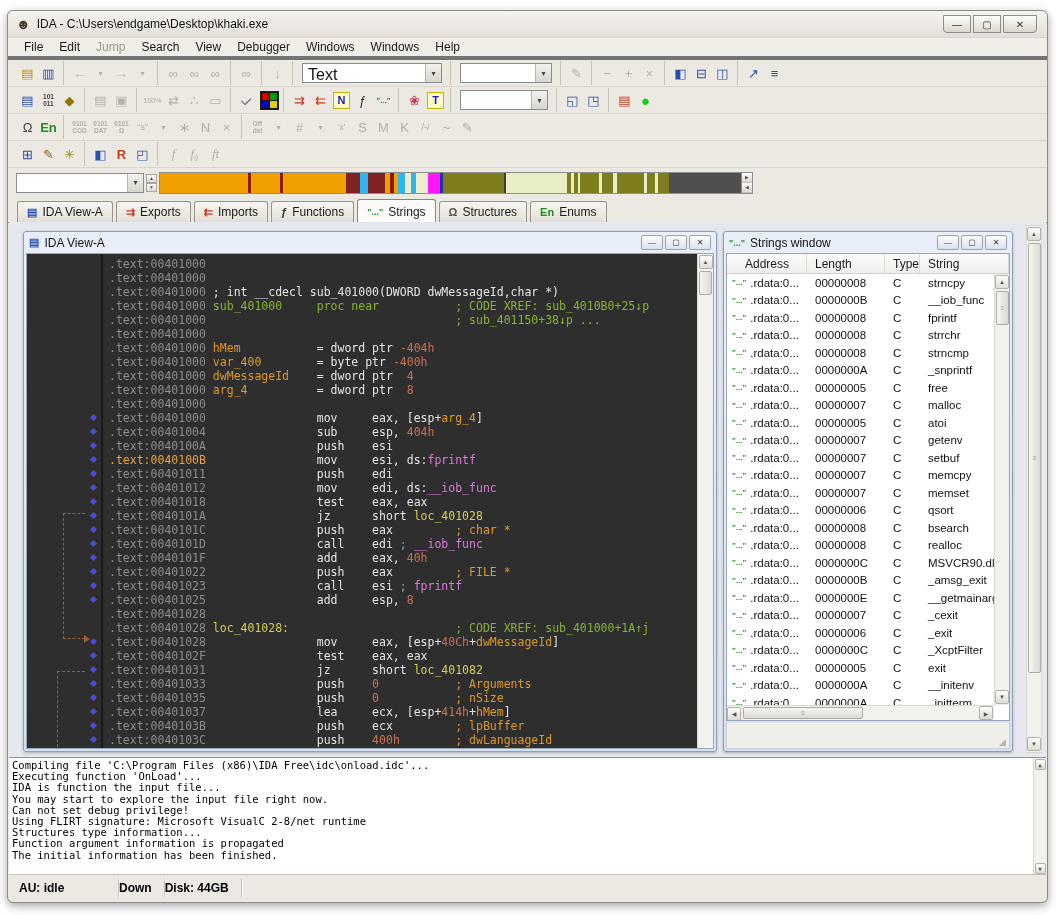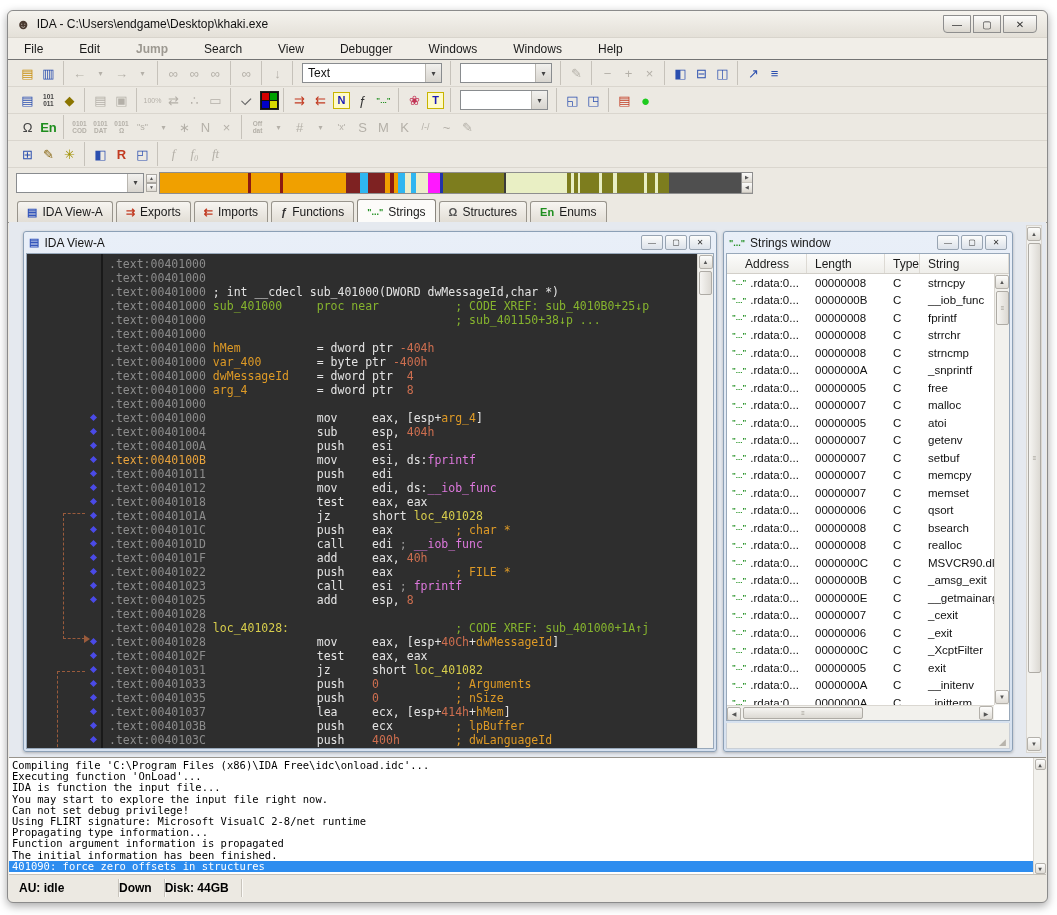--- a/index.html
+++ b/index.html
@@ -12,43 +12,43 @@
     background:linear-gradient(#F5F3EE,#E4E0D8);border-bottom:1px solid #D8D4CC;}
   .appico{font-size:14px;color:#4A3A30;margin-right:6px;}
   .ttl{font-size:12px;color:#111;}
   .wctrls{margin-left:auto;display:flex;gap:2px;padding-right:2px;}
   .wc{width:28px;height:18px;border:1px solid #8E8E8E;background:linear-gradient(#FCFCFB,#DBD7CF);
     font-size:10px;display:flex;align-items:center;justify-content:center;color:#333;}
   .wc:first-child{border-radius:0 0 0 4px;}
   .wc:last-child{border-radius:0 0 4px 0;width:34px;}
   
   .menubar{height:22px;display:flex;align-items:center;padding-left:8px;background:#F1EEE8;
-    border-bottom:1px solid #737373;font-size:12px;gap:20px;}
+    border-bottom:4px solid #737373;font-size:12px;}
   .mi{padding:3px 8px;color:#1A1A1A;}
-  .mi.dis{color:#9C9890;font-weight:bold;}
+  .mi.dis{color:#9C9890;}
   
   .tbrow{height:27px;display:flex;align-items:center;padding-left:4px;border-bottom:1px solid #DAD6CE;background:#ECE9E2;}
   .tgroup{display:flex;align-items:center;height:24px;margin-left:4px;padding-left:5px;border-left:1px solid #C6C2BA;}
   .tgroup:first-child{border-left:none;margin-left:0;}
   .tbtn{min-width:21px;height:21px;display:flex;align-items:center;justify-content:center;
     font-size:13px;color:#333;border-radius:2px;padding:0 1px;}
   .tbtn.gry{color:#B4B0A8;}
   .tbtn.b{font-weight:bold;}
   .tbtn.rot{transform:rotate(-135deg);}
   .tbtn.i{font-style:italic;font-family:"Liberation Serif",serif;font-size:13px;}
   .t2{display:flex;flex-direction:column;align-items:center;justify-content:center;
     font-size:6.5px;font-weight:bold;line-height:7px;color:#444;}
   .t2.gry{color:#B4B0A8;}
   .nbox{font-size:11px;font-weight:bold;color:#1A1AB8;background:#FFFBC8;border:1px solid #C8B400;
     width:17px;height:17px;min-width:17px;display:flex;align-items:center;justify-content:center;margin:0 2px;}
   .pal{display:grid;grid-template-columns:7px 7px;grid-template-rows:7px 7px;gap:1px;
     border:1px solid #222;padding:1px;background:#111;margin-left:3px;}
   .pal span{display:block;}
   .combo{height:20px;background:#FFF;border:1px solid #898C8F;display:flex;align-items:stretch;margin:0 4px;}
-  .cval{flex:1;font-size:12px;padding:2px 0 0 5px;color:#111;overflow:hidden;}
+  .cval{flex:1;font-size:16px;padding:2px 0 0 5px;color:#111;overflow:hidden;}
   .cbtn{width:16px;background:linear-gradient(#F2F1EE,#D8D5CF);border-left:1px solid #B9B6B0;
     display:flex;align-items:center;justify-content:center;font-size:8px;color:#444;}
   
   .navrow{height:29px;display:flex;align-items:center;padding-left:8px;background:#ECE9E2;}
   .spin{display:flex;flex-direction:column;margin-right:2px;}
   .spin span{width:11px;height:9px;border:1px solid #ABA8A2;background:linear-gradient(#FBFBFA,#DDD9D1);
     font-size:5px;color:#555;display:flex;align-items:center;justify-content:center;}
   .band{height:22px;border:1px solid #8E8E8E;display:flex;overflow:hidden;background:#ECE9E2;}
   .bseg{height:100%;}
   .bandarr{display:flex;flex-direction:column;border:1px solid #8E8E8E;border-left:none;height:22px;}
@@ -725,24 +725,23 @@
     <div class="osb">
       <span class="sbtn">▲</span>
       <span class="sbtn bot">▼</span>
     </div>
   <div class="oline">Compiling file 'C:\Program Files (x86)\IDA Free\idc\onload.idc'...</div>
       <div class="oline">Executing function 'OnLoad'...</div>
       <div class="oline">IDA is function the input file...</div>
       <div class="oline">You may start to explore the input file right now.</div>
       <div class="oline">Can not set debug privilege!</div>
       <div class="oline">Using FLIRT signature: Microsoft VisualC 2-8/net runtime</div>
-      <div class="oline">Propagating type information...</div>
+      <div class="oline">Structures type information...</div>
       <div class="oline">Function argument information is propagated</div>
       <div class="oline">The initial information has been finished.</div>
-      <div class="oline sel">401090: force zero offsets in structures</div>
     </div>
 
   <div class="statusbar">
     <span class="stcell" style="width:100px;">AU: idle</span>
     <span class="stcell">Down</span>
     <span class="stcell">Disk: 44GB</span>
   </div>
 
 </div>
 

